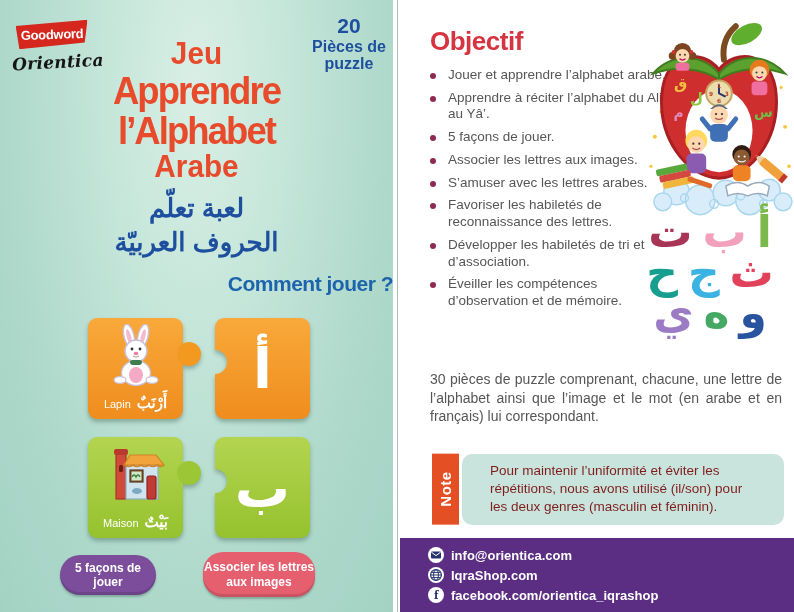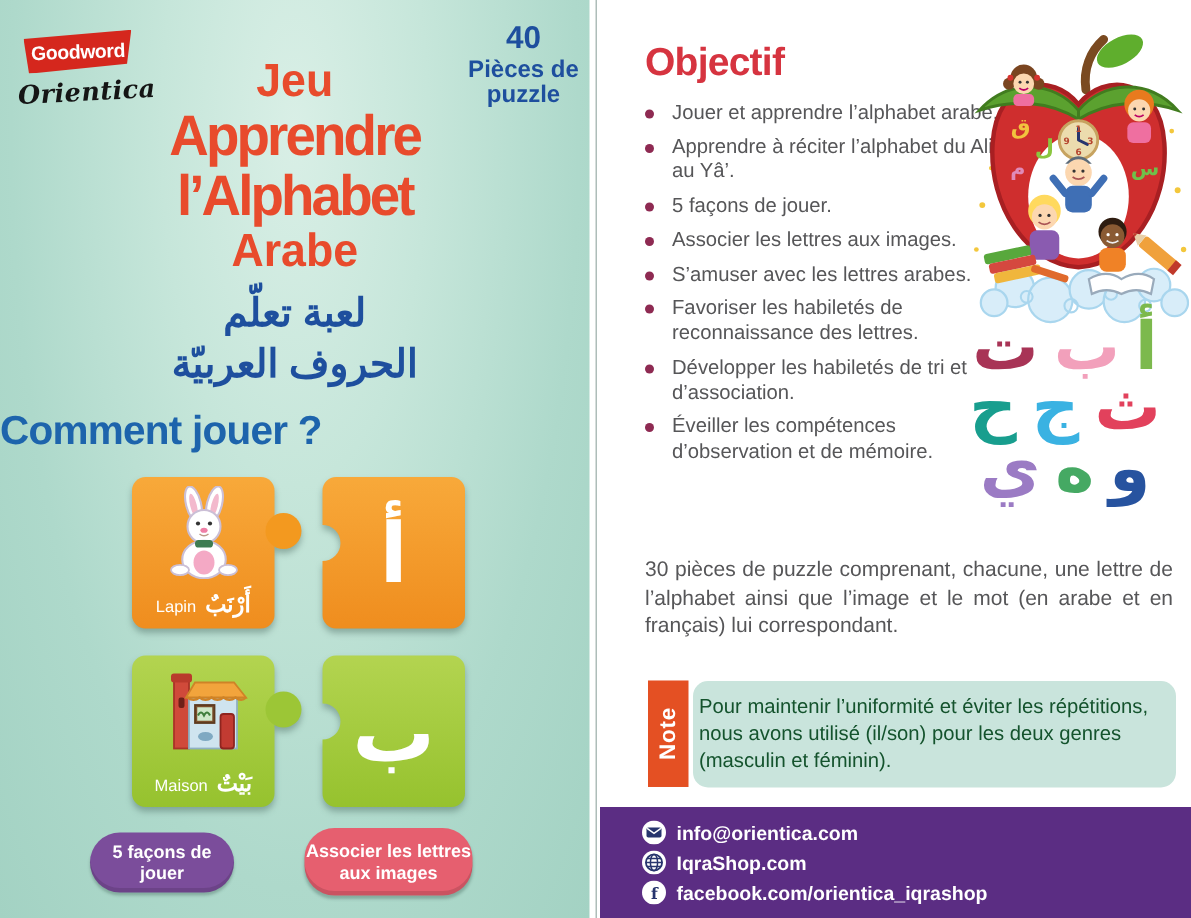--- a/index.html
+++ b/index.html
@@ -24,22 +24,22 @@
 
   .title{position:absolute;left:0;top:38px;width:393px;text-align:center;color:#e84b2c;
     font-weight:bold;line-height:1.06;transform:scaleX(.96);}
   .title .t1{font-size:31px;display:block;}
   .title .t2{font-size:38px;display:block;letter-spacing:-2px;}
   .title .t3{font-size:38px;display:block;letter-spacing:-2px;}
   .title .t4{font-size:31px;display:block;}
 
   .subtitle-ar{position:absolute;left:0;top:192px;width:393px;text-align:center;direction:rtl;
     color:#1e4f9e;font-weight:bold;font-size:26px;line-height:1.3;}
-  .how-to{position:absolute;left:0;top:272px;width:393px;text-align:left;color:#1d64ac;
-    font-weight:bold;font-size:27px;letter-spacing:-.5px;}
+  .how-to{position:absolute;left:0;top:272px;width:393px;text-align:right;color:#1d64ac;
+    font-weight:bold;font-size:21px;letter-spacing:-.5px;}
 
   
   .puzzle-row{position:absolute;left:88px;width:230px;height:104px;}
   .row1{top:318px;} .row2{top:437px;}
   .piece{position:absolute;top:0;width:95px;height:101px;filter:drop-shadow(0 3px 2px rgba(40,70,60,.35));}
   .piece-left{left:0;} .piece-right{left:127px;}
   .piece svg.shape{position:absolute;left:0;top:0;overflow:visible;}
   .piece-art{position:absolute;left:0;top:6px;width:95px;text-align:center;}
   .piece-word{position:absolute;left:0;bottom:7px;width:95px;display:flex;justify-content:center;align-items:baseline;gap:6px;color:#fff;}
   .piece-word .fr{font-size:11px;font-weight:normal;}
@@ -64,21 +64,21 @@
   .bullets li::before{content:"";position:absolute;left:2px;top:6px;width:6px;height:6px;border-radius:50%;background:#8e2a52;}
 
   .para{position:absolute;left:32px;width:352px;color:#565658;font-size:14px;line-height:1.33;}
   .para1{top:370px;text-align:justify;}
   .para2{top:427px;}
 
   .note-wrap{position:absolute;left:34px;top:454px;width:352px;display:flex;gap:3px;align-items:stretch;}
   .note-tab{flex:0 0 27px;background:#e45023;color:#fff;font-weight:bold;font-size:15px;
     display:flex;align-items:center;justify-content:center;
     writing-mode:vertical-rl;transform:rotate(180deg);letter-spacing:.5px;}
-  .note-box{flex:1;background:#c9e4dc;border-radius:10px;padding:8px 4px;color:#14532d;
+  .note-box{flex:1;background:#c9e4dc;border-radius:10px;padding:8px 28px;color:#7f1d1d;
     font-size:13.5px;line-height:1.35;}
 
   
   .letters-grid{position:absolute;left:232px;top:212px;width:160px;direction:rtl;text-align:center;}
   .letters-grid .lrow{display:flex;flex-direction:row;justify-content:center;gap:10px;line-height:.92;}
   .letters-grid .lt{font-family:"DejaVu Sans",sans-serif;font-weight:bold;font-size:44px;}
 
   
   .illustration{position:absolute;left:247px;top:18px;width:148px;height:198px;}
 
@@ -95,21 +95,21 @@
 <div class="card">
 
   <div class="left-panel">
 
     <div class="logo-flag">
       <span>Goodword</span>
     </div>
     <div class="orientica">Orientica</div>
 
     <div class="badge30">
-      <span class="b1">40</span>
+      <span class="b1">20</span>
       <span class="b2">Pièces de</span>
       <span class="b3">puzzle</span>
     </div>
 
     <div class="title">
       <span class="t1">Jeu</span>
       <span class="t2">Apprendre</span>
       <span class="t3">l’Alphabet</span>
       <span class="t4">Arabe</span>
     </div>

